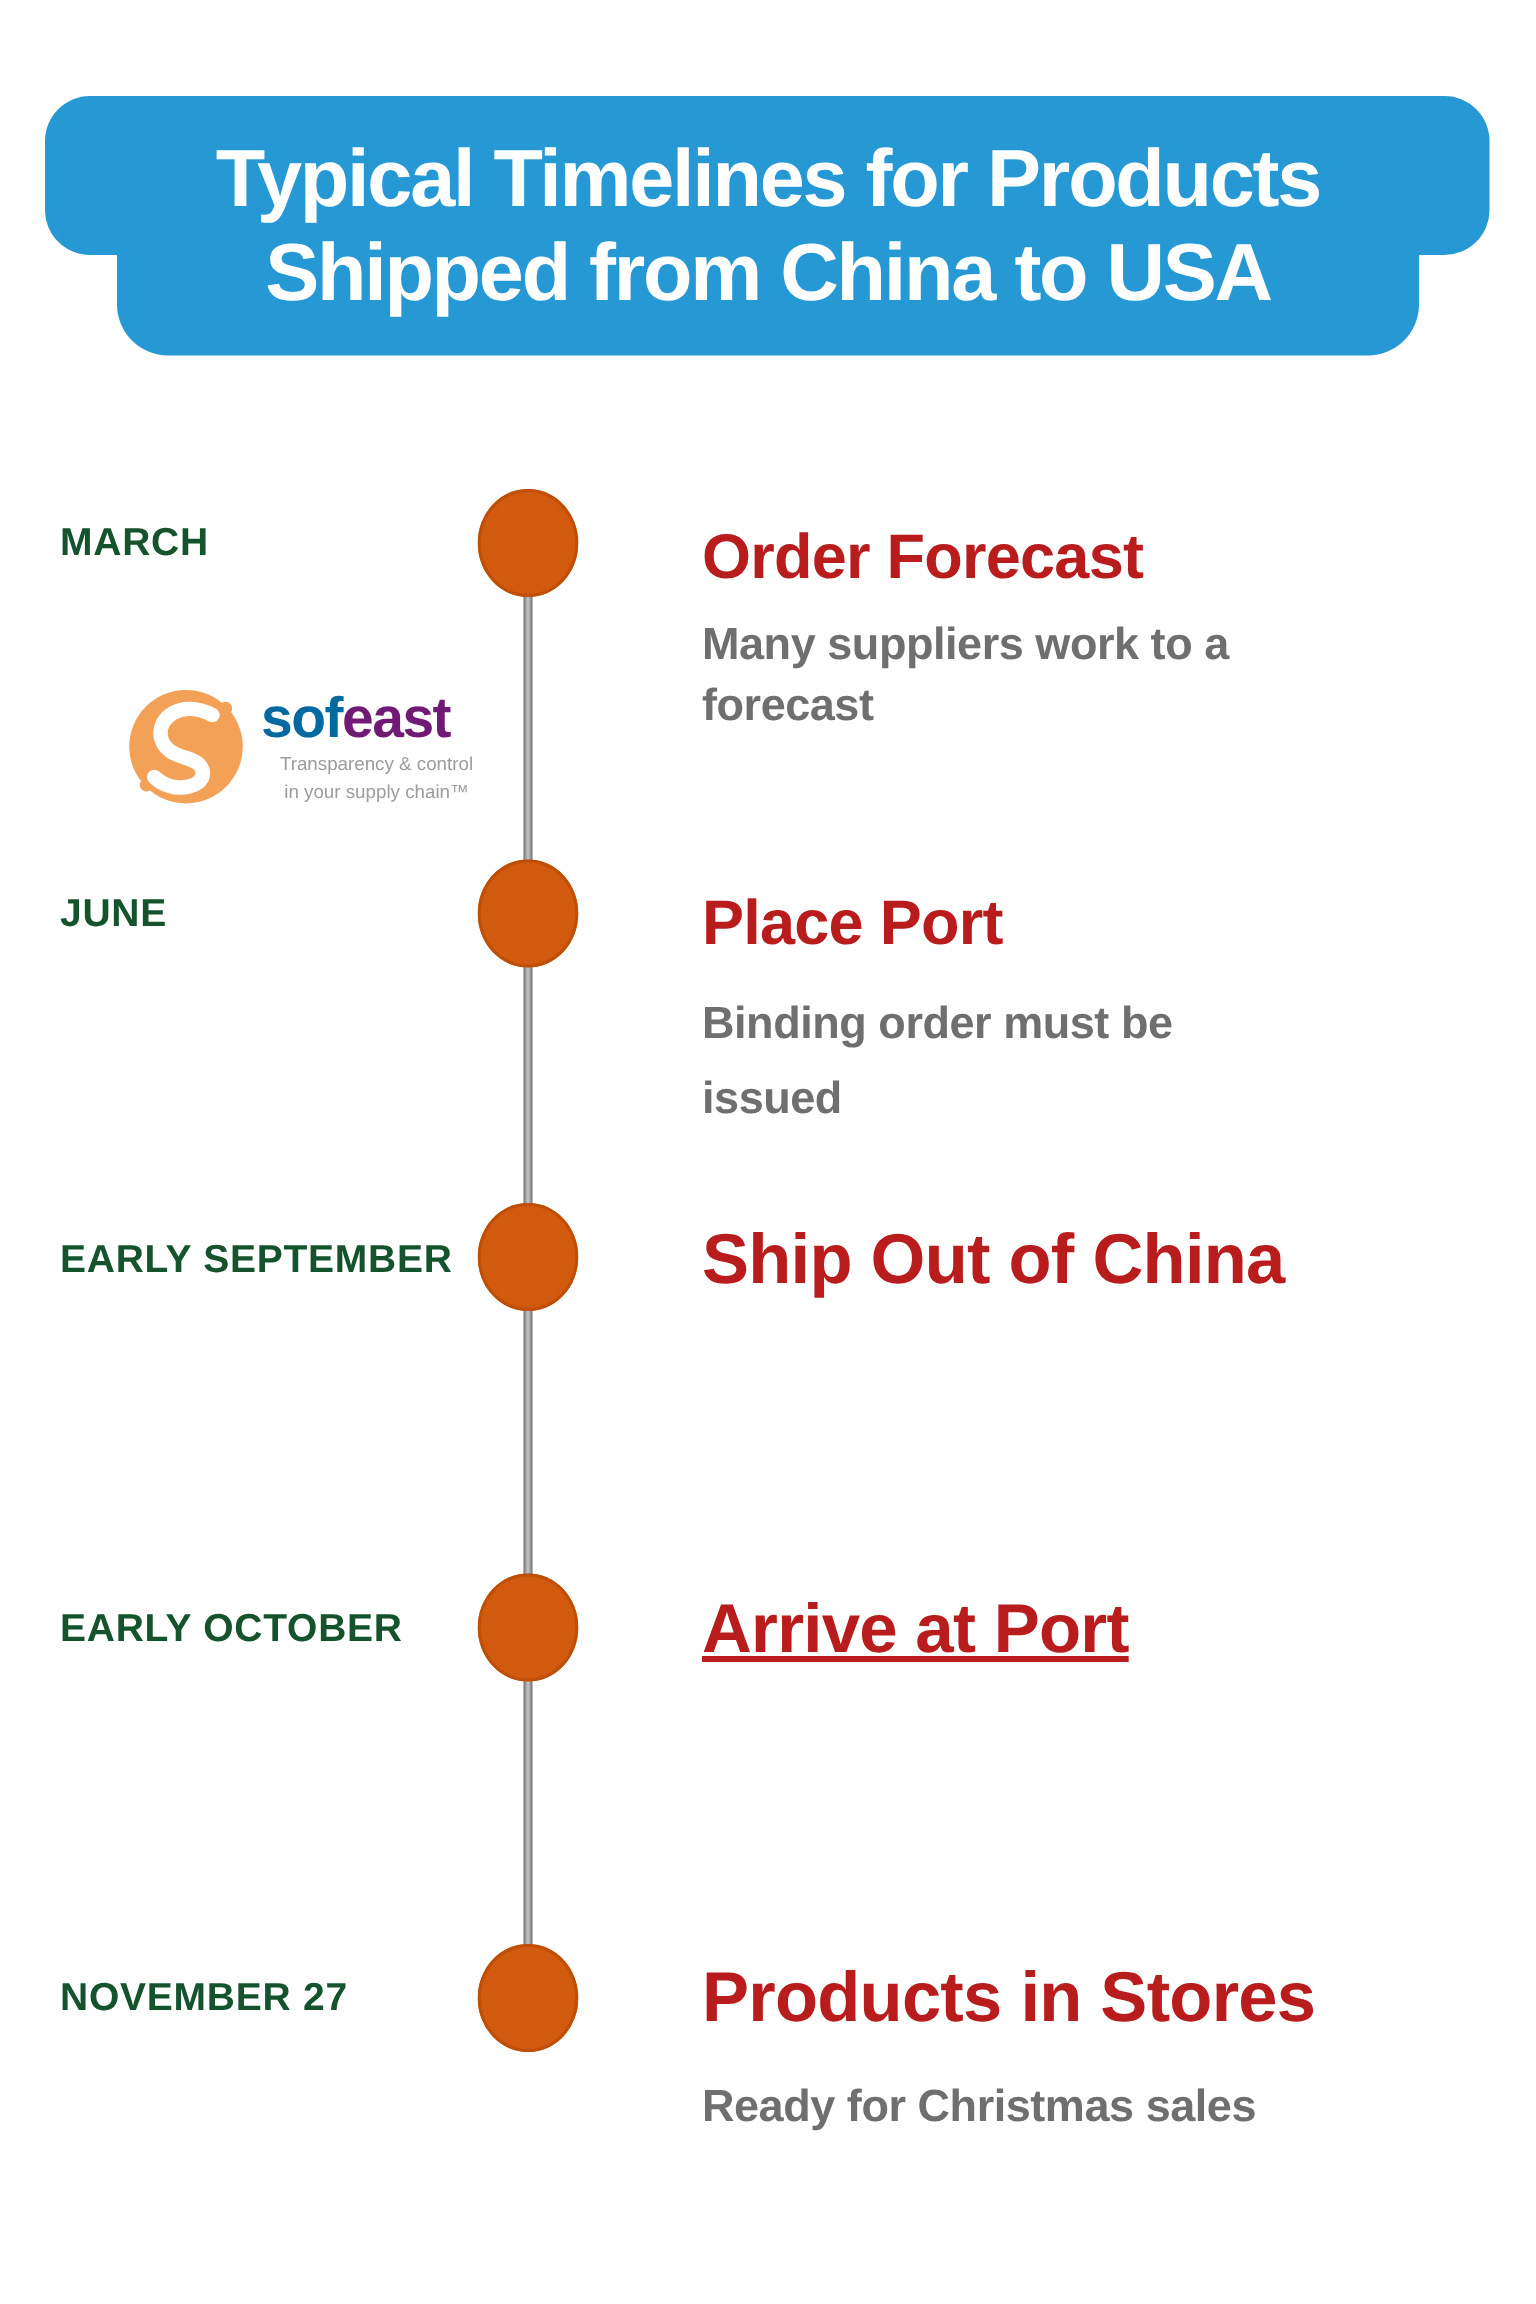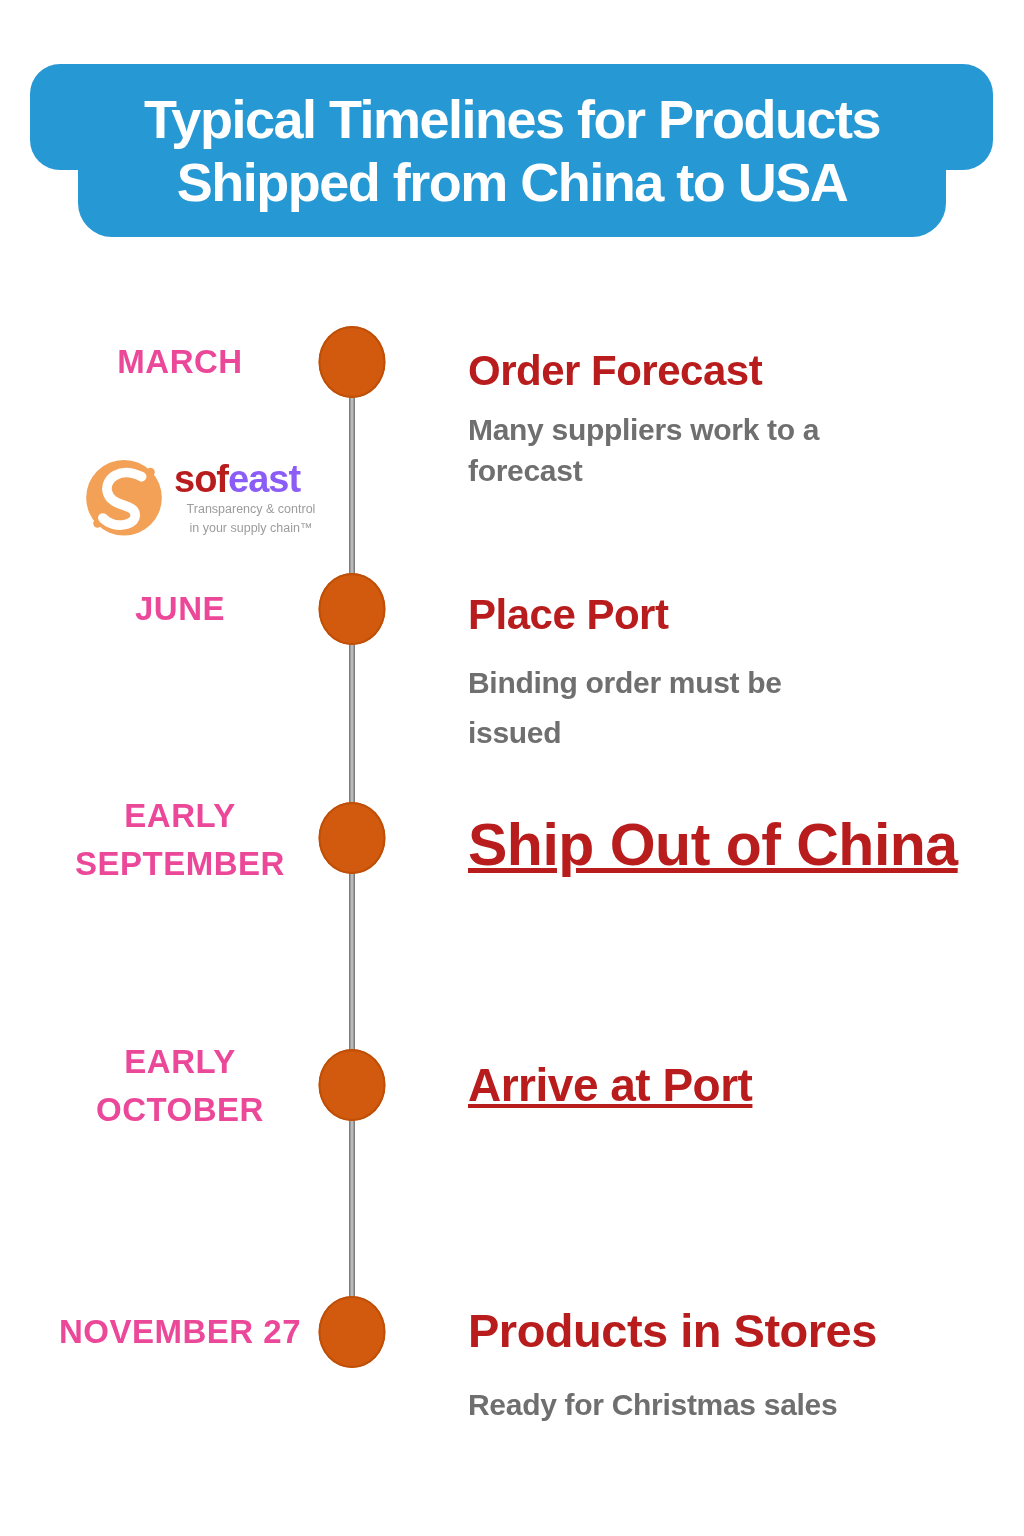--- a/index.html
+++ b/index.html
@@ -58,24 +58,24 @@
   .dot2 { top: 609px; }
   .dot3 { top: 838px; }
   .dot4 { top: 1085px; }
   .dot5 { top: 1332px; }
 
   
   .date {
     position: absolute;
     left: 40px; width: 280px;
     transform: translateY(-50%);
-    text-align: center;
-    color: #ec4899;
+    text-align: left;
+    color: #14532d;
     font-weight: bold;
-    font-size: 33px;
+    font-size: 26px;
     line-height: 1.45;
     letter-spacing: 0.5px;
   }
   .date1 { top: 362px; }
   .date2 { top: 609px; }
   .date3 { top: 840px; }
   .date4 { top: 1086px; }
   .date5 { top: 1332px; }
 
   
@@ -92,39 +92,39 @@
     font-size: 30px;
     letter-spacing: -0.3px;
   }
   .content1 { top: 348px; }
   .content1 .title { font-size: 42px; }
   .content1 .desc { margin-top: 16px; width: 370px; line-height: 1.35; }
   .content2 { top: 592px; }
   .content2 .title { font-size: 42px; }
   .content2 .desc { margin-top: 20px; width: 410px; line-height: 1.65; }
   .content3 { top: 813px; }
-  .content3 .title { font-size: 59px; text-decoration: underline; }
+  .content3 .title { font-size: 47px; }
   .content4 { top: 1060px; }
   .content4 .title { font-size: 46px; text-decoration: underline; }
   .content5 { top: 1305px; }
   .content5 .title { font-size: 47px; }
   .content5 .desc { margin-top: 28px; width: 470px; line-height: 1.3; }
 
   
   .logo { position: absolute; left: 80px; top: 448px; width: 230px; }
   .logo-mark { position: absolute; left: 0; top: 2px; width: 88px; height: 92px; }
   .logo-word {
     position: absolute; left: 94px; top: 10px;
     font-weight: bold;
     font-size: 38px;
     letter-spacing: -1px;
     white-space: nowrap;
   }
-  .logo-word .sof  { color: #b91c1c; }
-  .logo-word .east { color: #8b5cf6; }
+  .logo-word .sof  { color: #0369a1; }
+  .logo-word .east { color: #701a75; }
   .logo-tagline {
     position: absolute; left: 96px; top: 52px;
     width: 150px;
     text-align: center;
     color: #9c9c9c;
     font-size: 12.5px;
     line-height: 1.55;
   }
 </style>
 </head>

